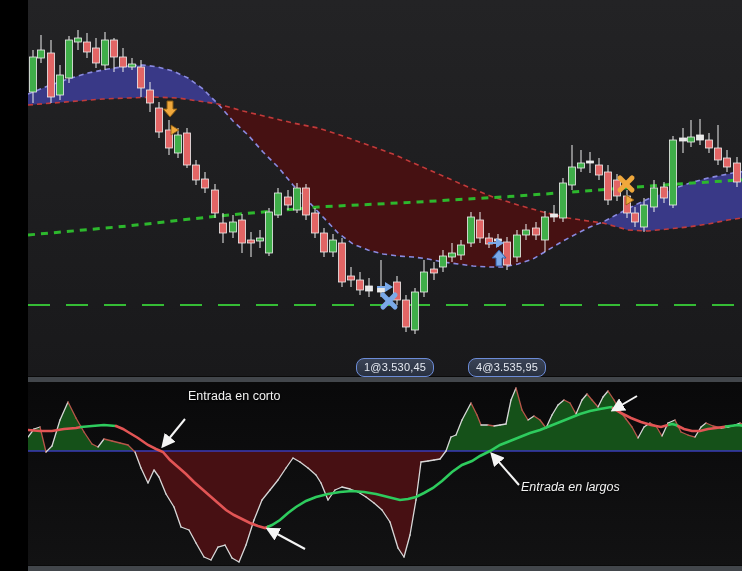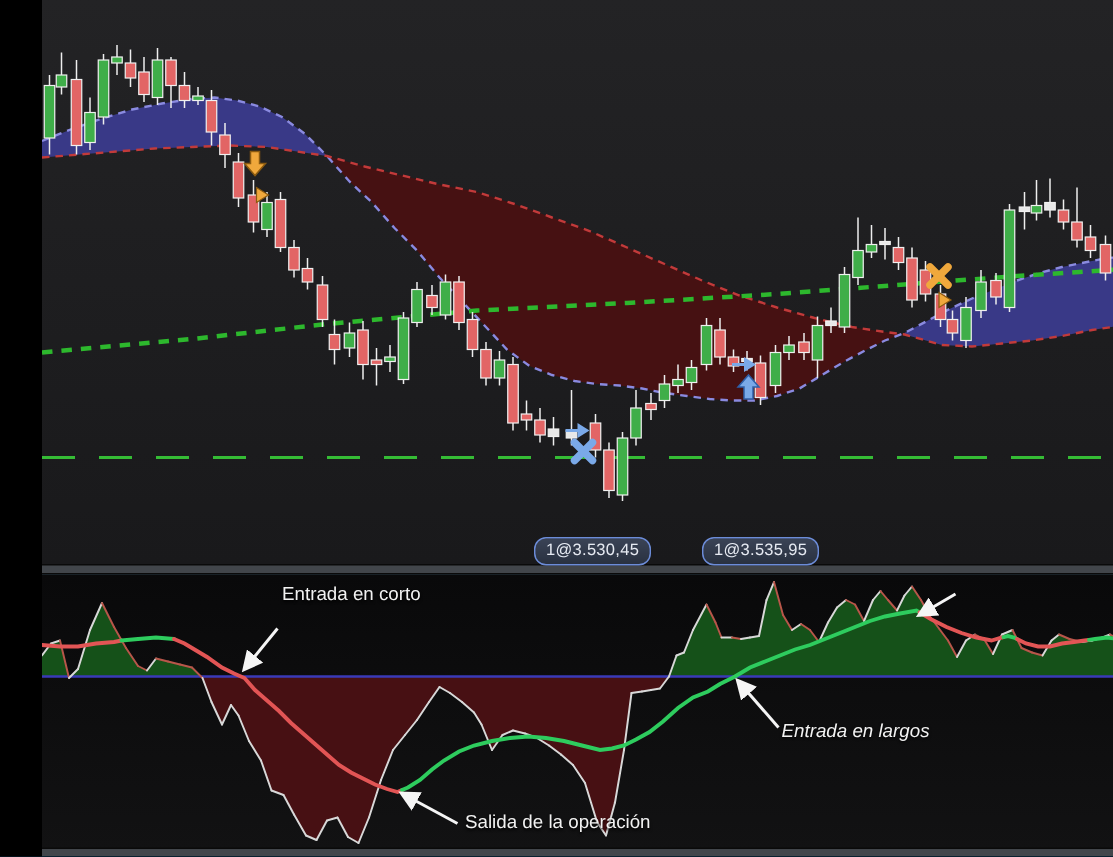--- a/index.html
+++ b/index.html
@@ -384,18 +384,17 @@
       </g>
     <g id="g-arrows">
         <line x1="157" y1="419" x2="135" y2="446" stroke="#f5f5f5" stroke-width="2" marker-end="url(#ah)"></line>
         <line x1="609" y1="396" x2="585" y2="410" stroke="#f5f5f5" stroke-width="2" marker-end="url(#ah)"></line>
         <line x1="491" y1="485" x2="464" y2="454" stroke="#f5f5f5" stroke-width="2" marker-end="url(#ah)"></line>
         <line x1="277" y1="549" x2="240" y2="529" stroke="#f5f5f5" stroke-width="2" marker-end="url(#ah)"></line>
       </g>
   </svg>
 
   <div class="order-label" id="order-0">1@3.530,45</div>
-  <div class="order-label" id="order-1">1@3.535,95</div>
+  <div class="order-label" id="order-1">4@3.535,95</div>
 
   <div class="ann" id="ann-short">Entrada en corto</div>
   <div class="ann" id="ann-long">Entrada en largos</div>
-  <div class="ann" id="ann-exit">Salida de la operación</div>
 </div>
 
 </body></html>

